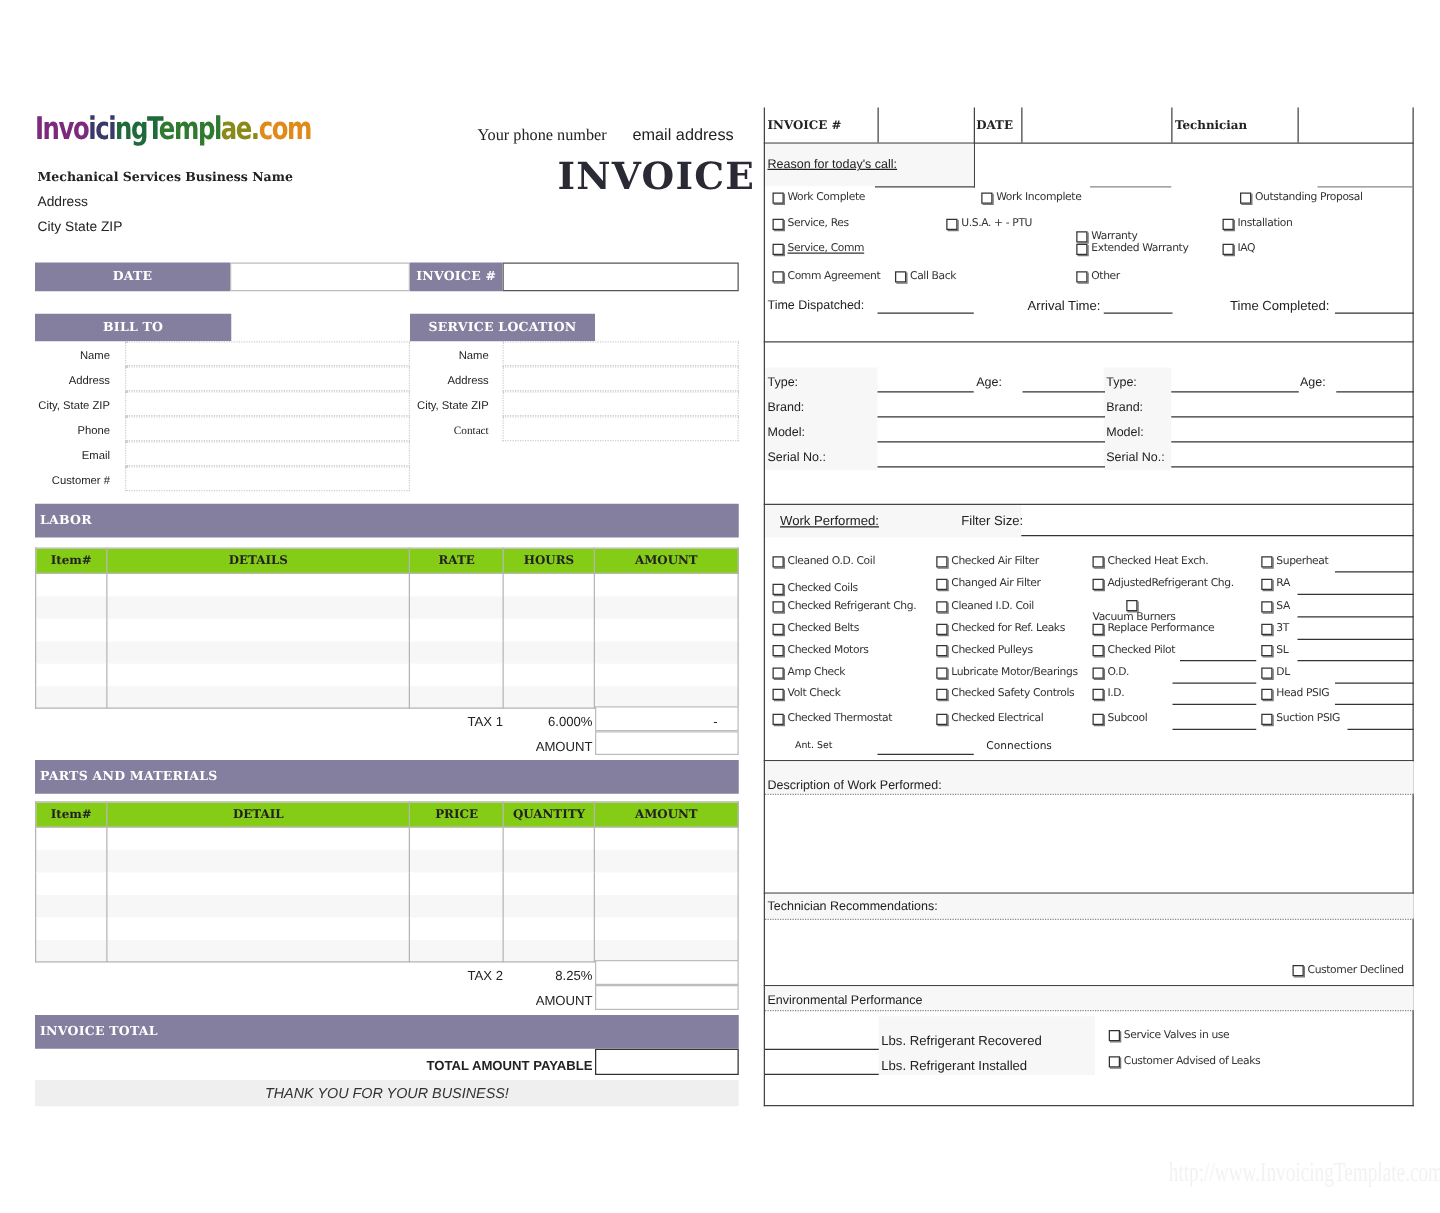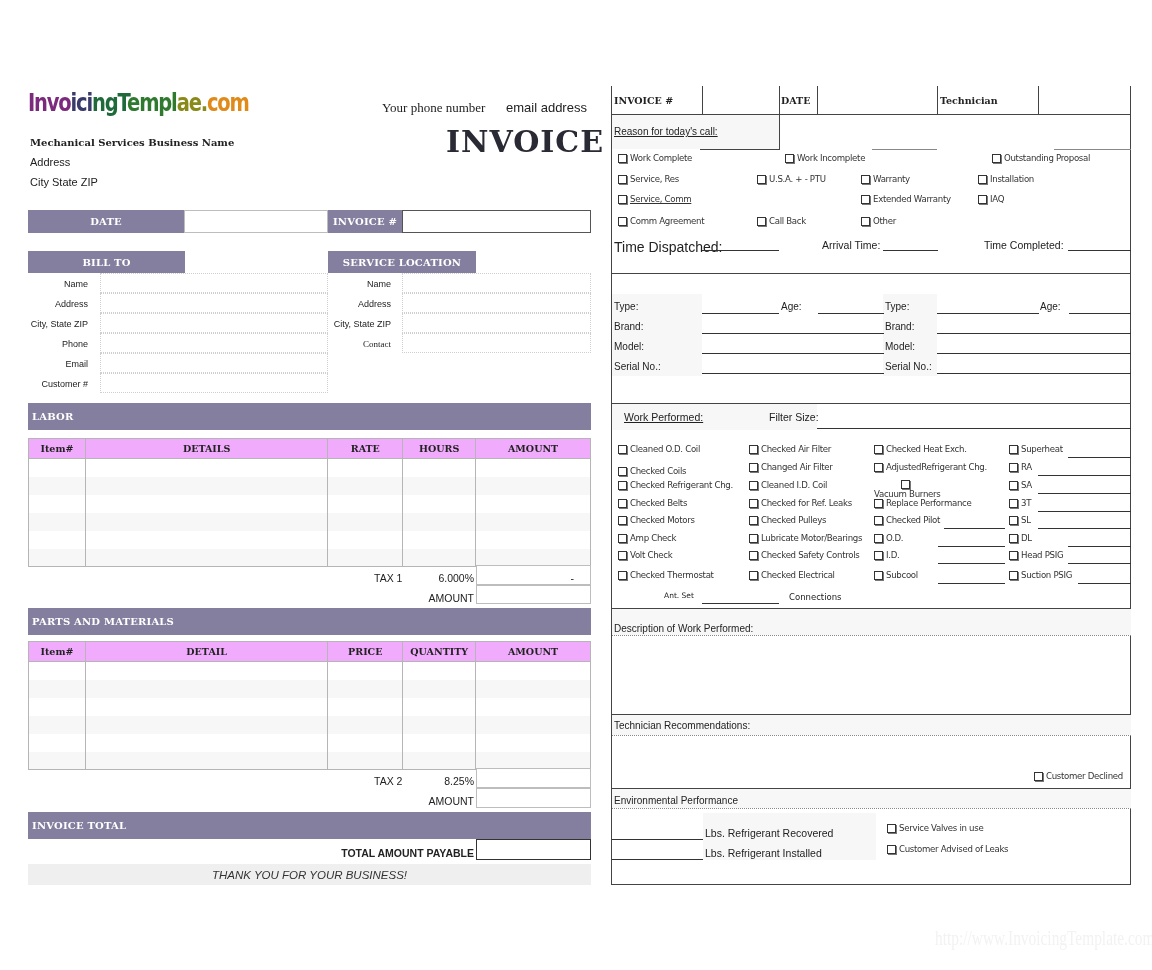--- a/index.html
+++ b/index.html
@@ -10,21 +10,21 @@
   .bar { background: #857f9f; color: #fff; font-family: "DejaVu Serif", serif; font-weight: bold; font-size: 10px; letter-spacing: .2px; display: flex; align-items: center; }
   .bar.center { justify-content: center; }
   .bar.left { padding-left: 4px; }
   .field { border: 1px solid #bdbdbd; background: #fff; }
   .dotted { border: 1px dotted #cfcfcf; background: #fff; }
   .lbl { font-size: 9px; color: #222; text-align: right; }
   
   .logo { font-family: "DejaVu Sans", sans-serif; font-weight: bold; font-size: 25px; letter-spacing: -1.5px; transform: scaleX(0.78); transform-origin: left top; white-space: nowrap; }
   
   table.grid { border-collapse: collapse; position: absolute; }
-  table.grid th { font-family: "DejaVu Serif", serif; font-weight: bold; font-size: 9.5px; color: #222; border: 1px solid #b5b5b5; height: 20px; background: #f0abfc; }
+  table.grid th { font-family: "DejaVu Serif", serif; font-weight: bold; font-size: 9.5px; color: #222; border: 1px solid #b5b5b5; height: 20px; background: #84cc16; }
   table.grid td { border-left: 1px solid #b5b5b5; border-right: 1px solid #b5b5b5; height: 18px; }
   table.grid tr.alt td { background: #f7f7f7; }
   table.grid tr.last td { border-bottom: 1px solid #b5b5b5; }
   .small { font-size: 11px; }
   
   .rf { font-size: 10px; color: #222; }
   .cb { display: inline-block; width: 9px; height: 9px; border: 1px solid #333; box-shadow: 1px 1px 0 #777; vertical-align: middle; margin-right: 3px; background: #fff; }
   .cbitem { position: absolute; font-size: 8.6px; color: #333; white-space: nowrap; display: flex; align-items: center; font-family: "DejaVu Sans", sans-serif; letter-spacing: -0.3px; }
   .uline { position: absolute; border-bottom: 1px solid #333; height: 1px; }
   .hline { position: absolute; height: 1px; background: #444; }
@@ -244,21 +244,21 @@
       <span>Outstanding Proposal</span>
     </div>
     <div class="cbitem" style="left: 618px; top: 174px;">
       <span class="cb"></span>
       <span>Service, Res</span>
     </div>
     <div class="cbitem" style="left: 757px; top: 174px;">
       <span class="cb"></span>
       <span>U.S.A. + - PTU</span>
     </div>
-    <div class="cbitem" style="left: 861px; top: 174px;">
+    <div class="cbitem" style="left: 861px; top: 184px;">
       <span class="cb"></span>
       <span>Warranty</span>
     </div>
     <div class="cbitem" style="left: 978px; top: 174px;">
       <span class="cb"></span>
       <span>Installation</span>
     </div>
     <div class="cbitem" style="left: 618px; top: 194px; text-decoration: underline;">
       <span class="cb"></span>
       <span>Service, Comm</span>
@@ -268,31 +268,31 @@
       <span>Extended Warranty</span>
     </div>
     <div class="cbitem" style="left: 978px; top: 194px;">
       <span class="cb"></span>
       <span>IAQ</span>
     </div>
     <div class="cbitem" style="left: 618px; top: 216px;">
       <span class="cb"></span>
       <span>Comm Agreement</span>
     </div>
-    <div class="cbitem" style="left: 757px; top: 216px;">
+    <div class="cbitem" style="left: 716px; top: 216px;">
       <span class="cb"></span>
       <span>Call Back</span>
     </div>
     <div class="cbitem" style="left: 861px; top: 216px;">
       <span class="cb"></span>
       <span>Other</span>
     </div>
   </div>
 
-<div class="abs rf" style="left:614px;top:239px;font-size:14px;">Time Dispatched:</div>
+<div class="abs rf" style="left:614px;top:239px;font-size:10px;">Time Dispatched:</div>
 <div class="uline" style="left:702px;top:250px;width:77px;"></div>
 <div class="abs rf" style="left:822px;top:239px;font-size:10.5px;">Arrival Time:</div>
 <div class="uline" style="left:883px;top:250px;width:55px;"></div>
 <div class="abs rf" style="left:984px;top:239px;font-size:10.5px;">Time Completed:</div>
 <div class="uline" style="left:1068px;top:250px;width:63px;"></div>
 
 <div class="hline" style="left:611px;top:273px;width:520px;"></div>
 
 <div id="equipment">
     <div class="abs gray" style="left: 612px; top: 294px; width: 90px; height: 82px;"></div>
@@ -461,21 +461,21 @@
       <span>Head PSIG</span>
     </div>
     <div class="uline" style="left: 1068px; top: 563px; width: 63px;"></div>
     <div class="cbitem" style="left: 1009px; top: 570px;">
       <span class="cb"></span>
       <span>Suction PSIG</span>
     </div>
     <div class="uline" style="left: 1078px; top: 583px; width: 53px;"></div>
   </div>
 
-<div class="abs" style="left:636px;top:591px;font-size:7.5px;font-family:'DejaVu Sans',sans-serif;margin-left:28px;">Ant. Set</div>
+<div class="abs" style="left:636px;top:591px;font-size:7.5px;font-family:'DejaVu Sans',sans-serif;">Ant. Set</div>
 <div class="uline" style="left:702px;top:603px;width:77px;"></div>
 <div class="abs" style="left:789px;top:592px;font-size:8.5px;font-family:'DejaVu Sans',sans-serif;">Connections</div>
 
 <div class="hline" style="left:611px;top:608px;width:520px;"></div>
 
 <div class="abs gray" style="left:612px;top:609px;width:519px;height:26px;"></div>
 <div class="abs rf" style="left:614px;top:623px;font-size:10px;">Description of Work Performed:</div>
 <div class="dline" style="left:612px;top:635px;width:519px;"></div>
 <div class="abs" style="left:612px;top:636px;width:519px;height:78px;"></div>
 <div class="hline" style="left:611px;top:714px;width:520px;"></div>

